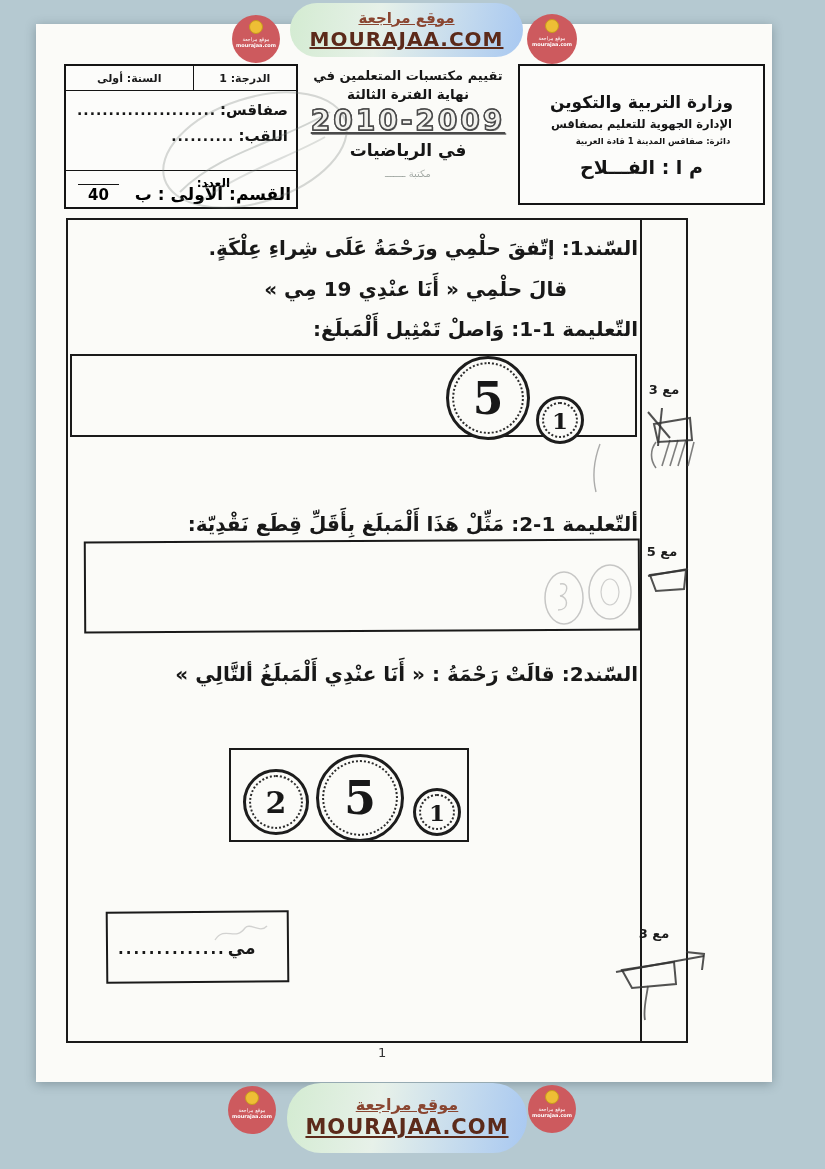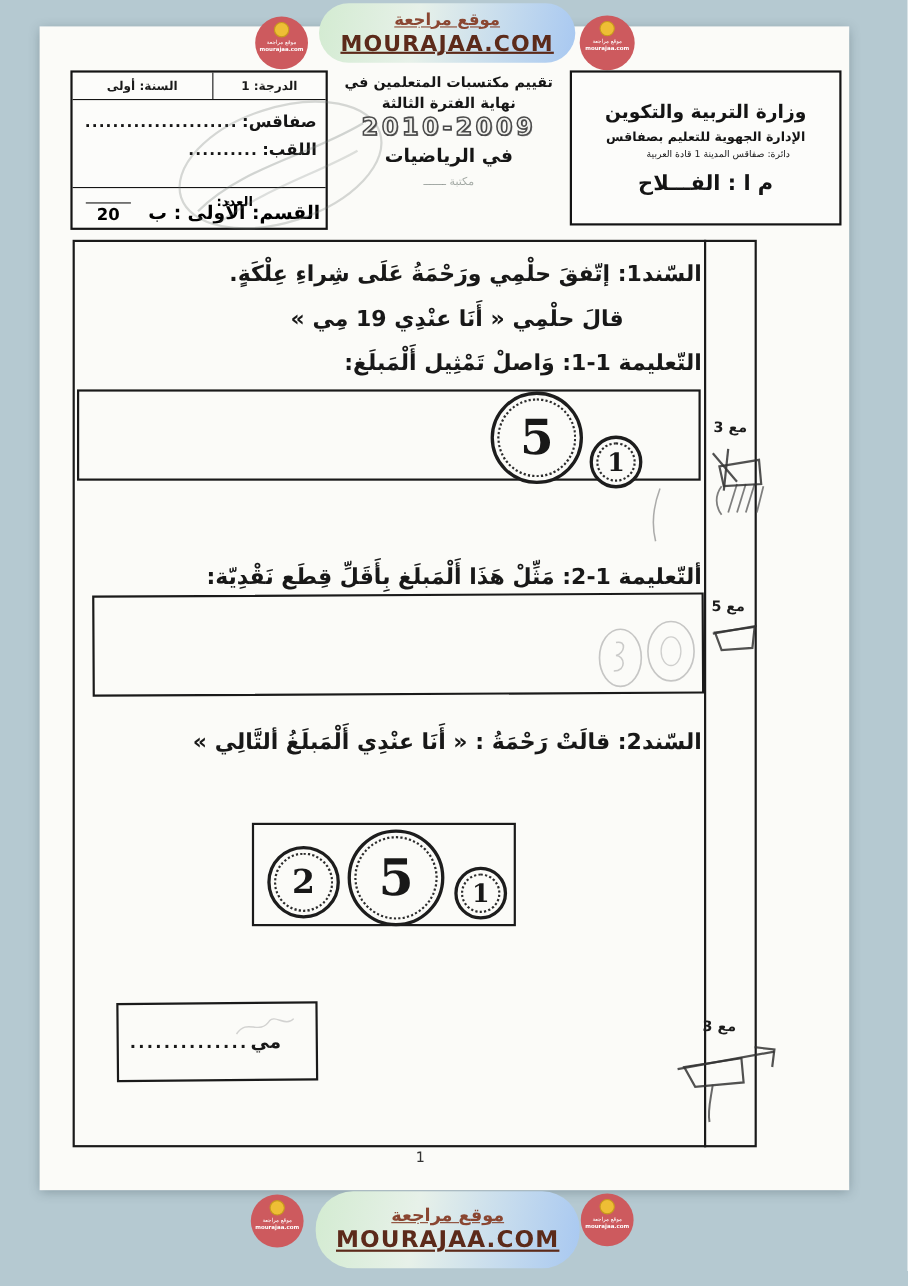--- a/index.html
+++ b/index.html
@@ -31,31 +31,31 @@
   .fieldline .lbl { font-size:15px; }
   .fieldline .dots { font-size:14px; letter-spacing:1px; }
   .sbox .sep { border-top:1.5px solid #141414; position:absolute; left:0; right:0; top:104px; }
   .sbox .score-label { position:absolute; right:66px; top:110px; font-size:12px; font-weight:bold; direction:rtl;}
   .sbox .score-val { position:absolute; left:12px; top:118px; font-size:15px; font-weight:bold; border-top:1.6px solid #141414; padding:1px 10px 0 10px;}
   .sbox .class-line { position:absolute; right:5px; bottom:3px; font-size:17px; font-weight:bold; direction:rtl;margin-left:48px;}
 
   .titlecol { position:absolute; left:300px; top:68px; width:216px; text-align:center; direction:rtl; color:#161616;}
   .titlecol .t1 { font-size:13px; font-weight:bold; }
   .titlecol .t2 { font-size:13.5px; font-weight:bold; margin-top:3px;}
-  .titlecol .yrs { font-size:22px; font-weight:bold; letter-spacing:3px; color:#f2f2ee;
-                   -webkit-text-stroke:1.4px #4a4a4a; text-shadow:1px 1px 0 #8a8a8a; margin-top:2px;}
+  .titlecol .yrs { font-size:28px; font-weight:bold; letter-spacing:3px; color:#f2f2ee;
+                   -webkit-text-stroke:1.4px #4a4a4a; text-shadow:1px 1px 0 #8a8a8a; margin-top:2px;text-decoration:underline;}
   .titlecol .t3 { font-size:17px; font-weight:900; letter-spacing:1px; margin-top:3px;}
   .titlecol .stamp { font-size:10px; color:rgba(95,105,100,.55); margin-top:8px; }
 
   .schoolbox { position:absolute; left:518px; top:64px; width:247px; height:141px; border:2px solid #141414;
                display:flex; flex-direction:column; align-items:center; justify-content:center; gap:5px;
                direction:rtl; text-align:center; color:#141414; background:#fcfcfa;}
   .schoolbox .m1 { font-size:17px; font-weight:900; }
   .schoolbox .m2 { font-size:11.5px; font-weight:bold; }
-  .schoolbox .m3 { font-size:8.5px; font-weight:normal;margin-left:23px; }
+  .schoolbox .m3 { font-size:8.5px; font-weight:bold;margin-left:23px; }
   .schoolbox .m4 { font-size:19px; font-weight:900; letter-spacing:2px; margin-top:5px;}
 
   
   .frame { position:absolute; left:66px; top:218px; width:622px; height:825px; border:2.5px solid #1a1a1a; }
   .marginline { position:absolute; left:640px; top:218px; width:2px; height:825px; background:#1a1a1a; }
 
   .qline { position:absolute; direction:rtl; text-align:right; font-weight:bold; color:#181818; font-size:20px; }
 
   .wbox { position:absolute; border:2.5px solid #1a1a1a; background:transparent; }
 
@@ -108,21 +108,21 @@
     <div class="fieldline" style="margin-top:10px;">
       <span class="lbl">صفاقس:</span>
       <span class="dots">......................</span>
     </div>
     <div class="fieldline" style="margin-top:8px;">
       <span class="lbl">اللقب:</span>
       <span class="dots">..........</span>
     </div>
     <div class="sep"></div>
     <div class="score-label">العدد:</div>
-    <div class="score-val">20</div>
+    <div class="score-val">40</div>
     <div class="class-line">القسم: الأولى : ب</div>
   </div>
 
   <svg class="hand" style="left:140px; top:82px;" width="220" height="130">
     <ellipse cx="115" cy="68" rx="95" ry="52" fill="none" stroke="rgba(110,120,115,.28)" stroke-width="2" transform="rotate(-18 115 68)"></ellipse>
     <path d="M40 110 C80 70 140 60 190 30" fill="none" stroke="rgba(110,120,115,.3)" stroke-width="2"></path>
     <path d="M60 120 C100 90 150 75 185 55" fill="none" stroke="rgba(110,120,115,.22)" stroke-width="2"></path>
   </svg>
 
   <div class="titlecol">

